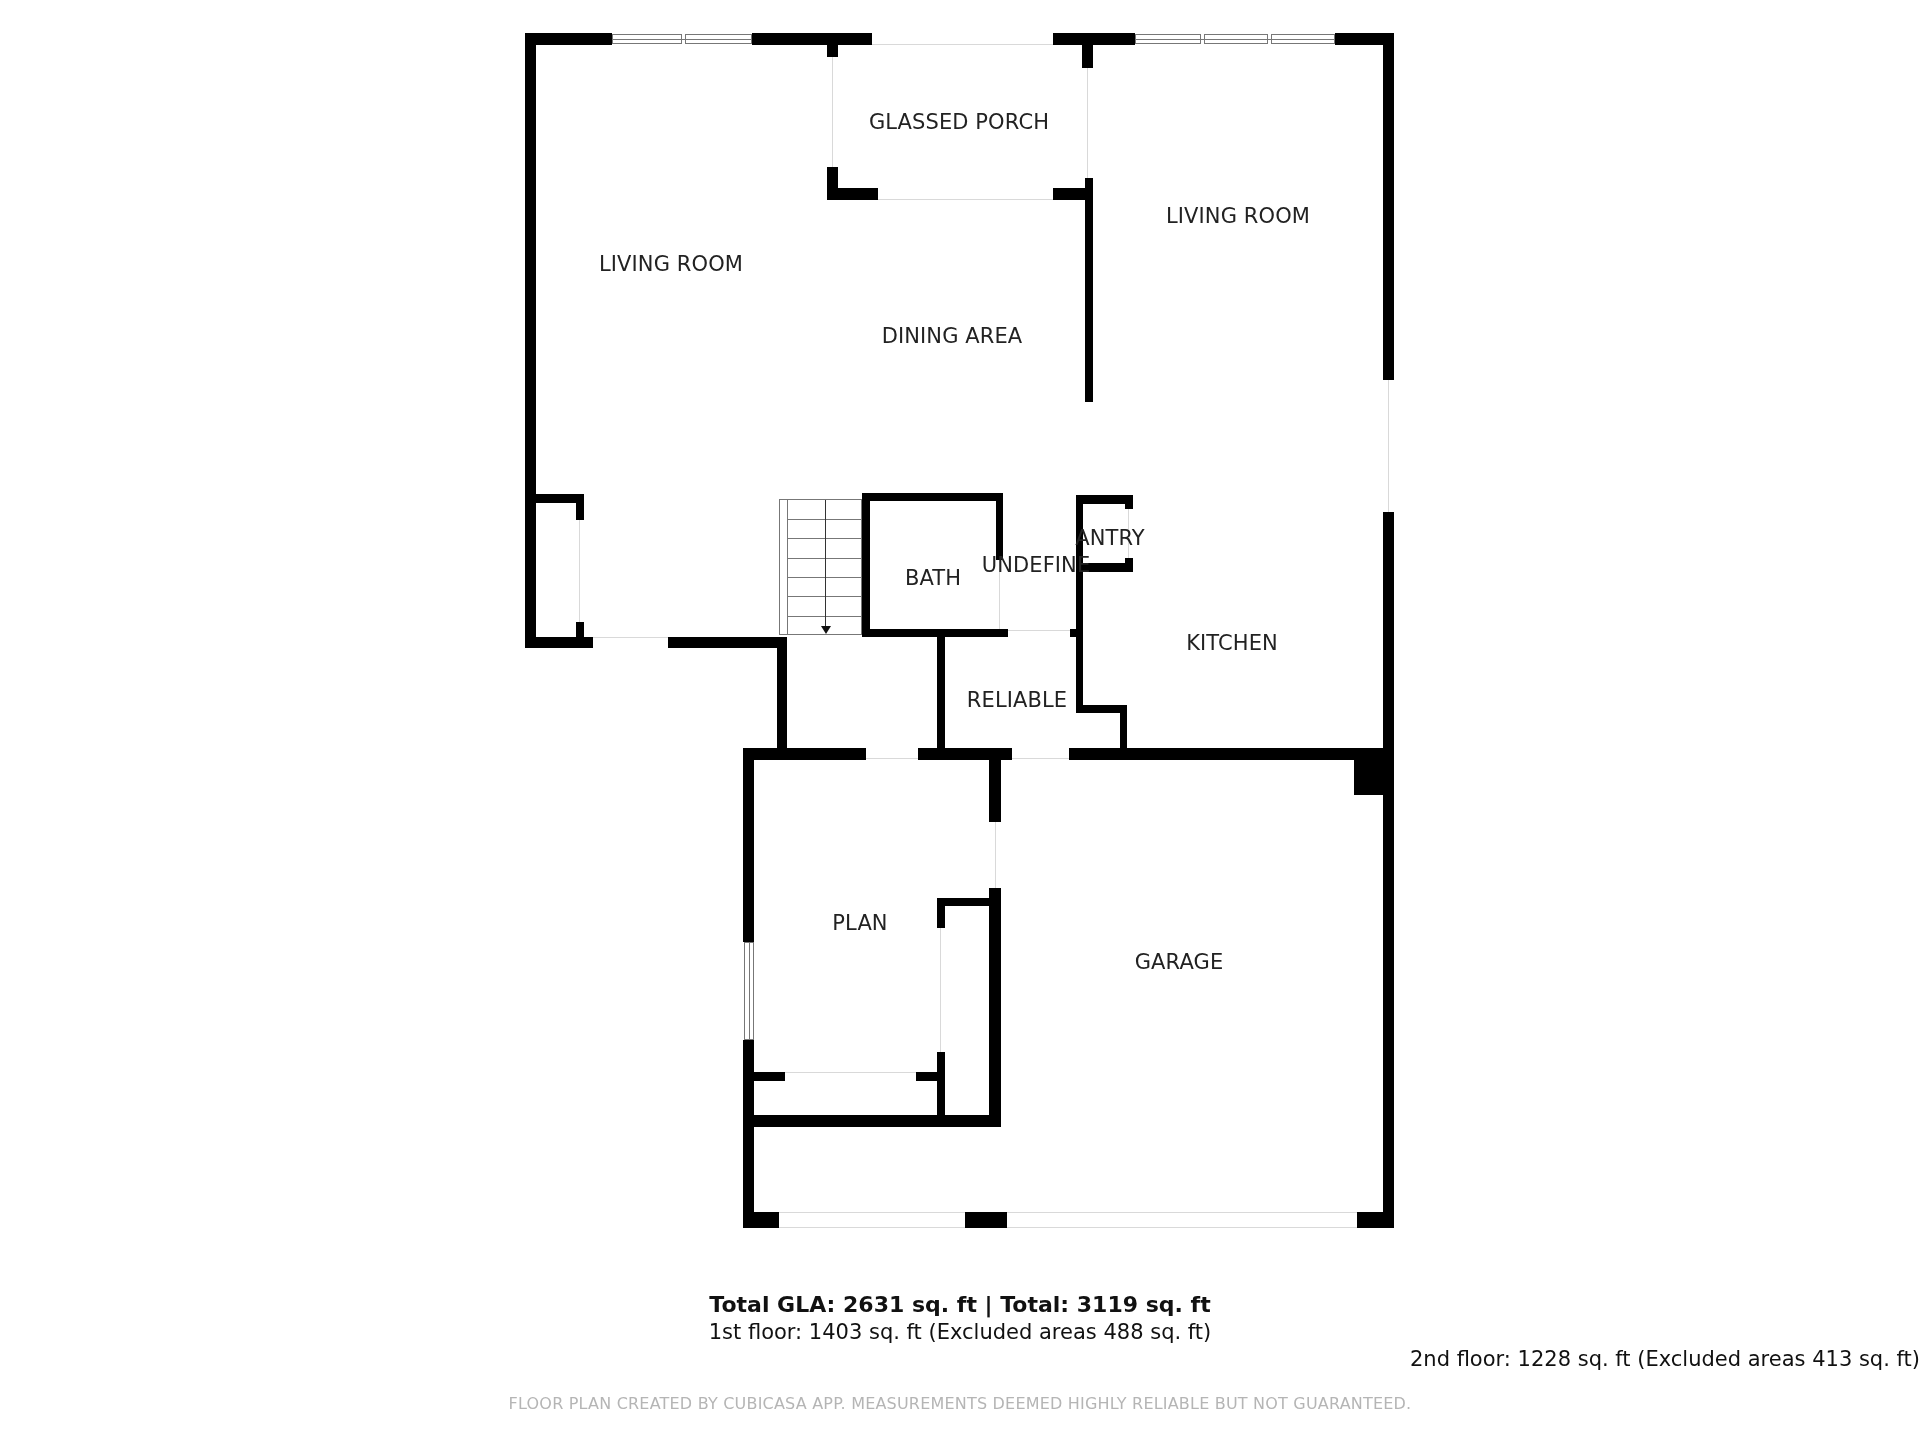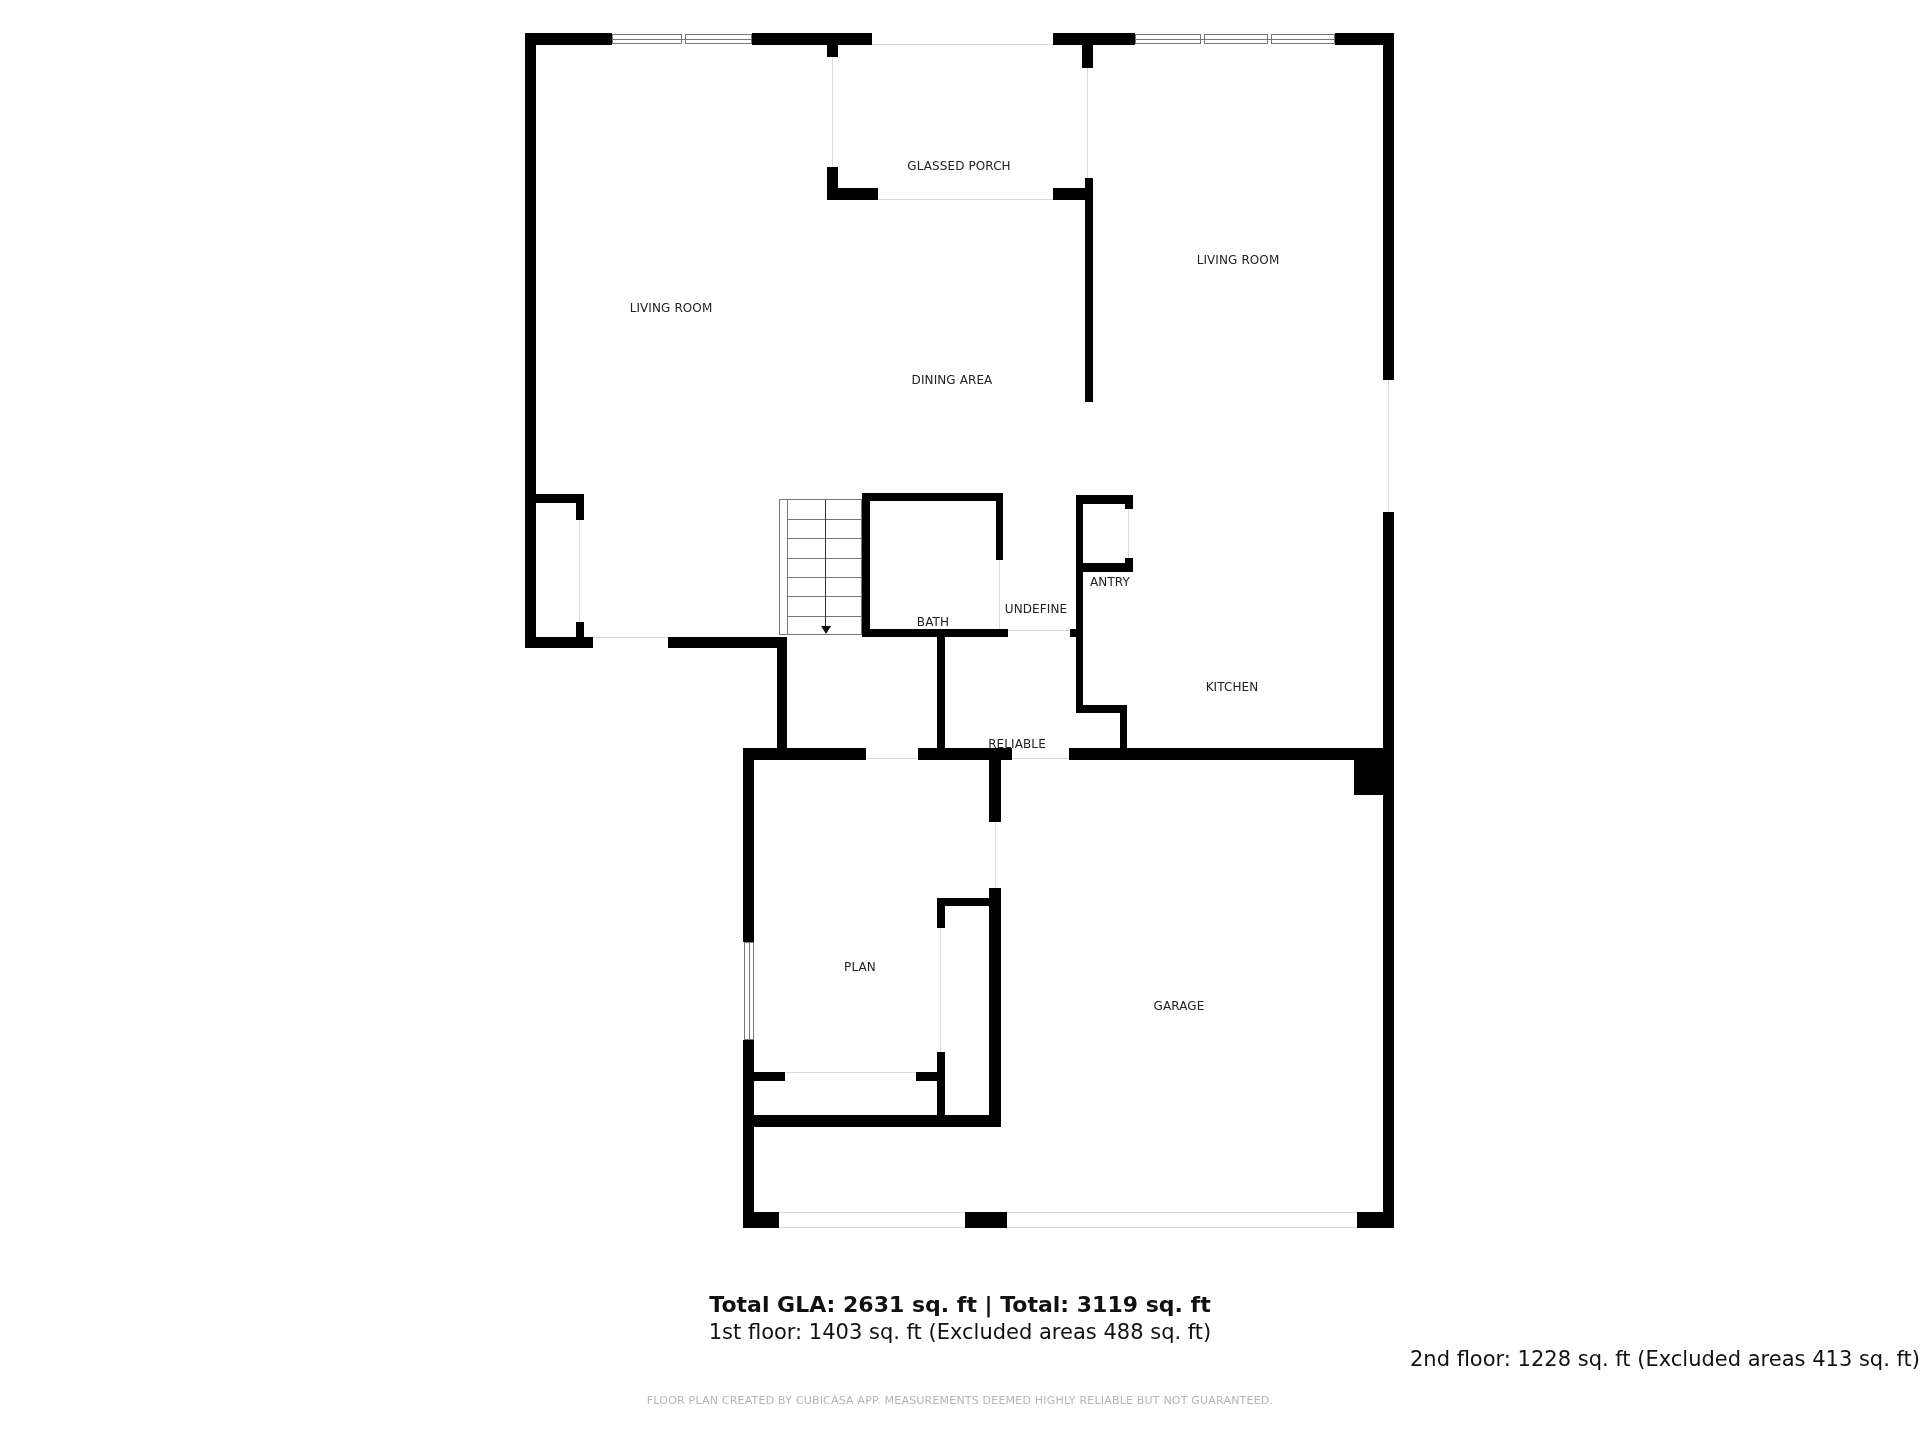--- a/index.html
+++ b/index.html
@@ -7,33 +7,33 @@
          font-family: "DejaVu Sans", "Liberation Sans", sans-serif; }
   .plan { position: absolute; left: 0; top: 0; width: 1920px; height: 1440px; }
   .w { position: absolute; background: #000; }
   .thin-h { position: absolute; height: 0; border-top: 1px solid #d9d9d9; }
   .thin-v { position: absolute; width: 0; border-left: 1px solid #d9d9d9; }
   .win-h { position: absolute; height: 10px; border: 1px solid #777; background: #fff; box-sizing: border-box; }
   .win-h::after { content: ""; position: absolute; left: 0; right: 0; top: 4px; border-top: 1px solid #777; }
   .win-v { position: absolute; width: 10px; border: 1px solid #777; background: #fff; box-sizing: border-box; }
   .win-v::after { content: ""; position: absolute; top: 0; bottom: 0; left: 4px; border-left: 1px solid #777; }
   .mull { position: absolute; width: 3px; top: -1px; bottom: -1px; border-left: 1px solid #777; border-right: 1px solid #777; background: #fff; }
-  .label { position: absolute; transform: translate(-50%, -50%); font-size: 12px; color: #222;
-           white-space: nowrap; letter-spacing: 0.1px; margin-top: 44px; }
+  .label { position: absolute; transform: translate(-50%, -50%); font-size: 21px; color: #222;
+           white-space: nowrap; letter-spacing: 0.1px; }
   .stair { position: absolute; left: 779px; top: 499px; width: 83px; height: 136px;
            border: 1px solid #777; box-sizing: border-box; }
   .stair .rail { position: absolute; left: 7px; top: 0; bottom: 0; border-left: 1px solid #777; }
   .stair .tread { position: absolute; left: 8px; right: 0; border-top: 1px solid #777; }
   .stair .center { position: absolute; left: 45px; top: 0; bottom: 6px; border-left: 1px solid #333; }
   .stair .arrow { position: absolute; left: 41px; bottom: 0; width: 0; height: 0;
                   border-left: 5px solid transparent; border-right: 5px solid transparent; border-top: 8px solid #111; }
   .summary { position: absolute; left: 0; width: 1920px; text-align: center; color: #111; }
   .summary .total { top: 1292px; font-weight: bold; font-size: 22px; position: absolute; width: 100%; }
   .summary .line { font-size: 21px; position: absolute; width: 100%; }
-  .footer { position: absolute; top: 1394px; width: 1920px; text-align: center; font-size: 11px; color: #b5b5b5; letter-spacing: 0.2px; }
+  .footer { position: absolute; top: 1394px; width: 1920px; text-align: center; font-size: 16px; color: #b5b5b5; letter-spacing: 0.2px; }
 </style>
 </head>
 <body>
 
 <div class="plan">
 
   <div class="w" style="left:525px;top:33px;width:87px;height:12px;"></div>
   <div class="win-h" style="left:612px;top:34px;width:140px;">
     <div class="mull" style="left:68px;"></div>
   </div>

